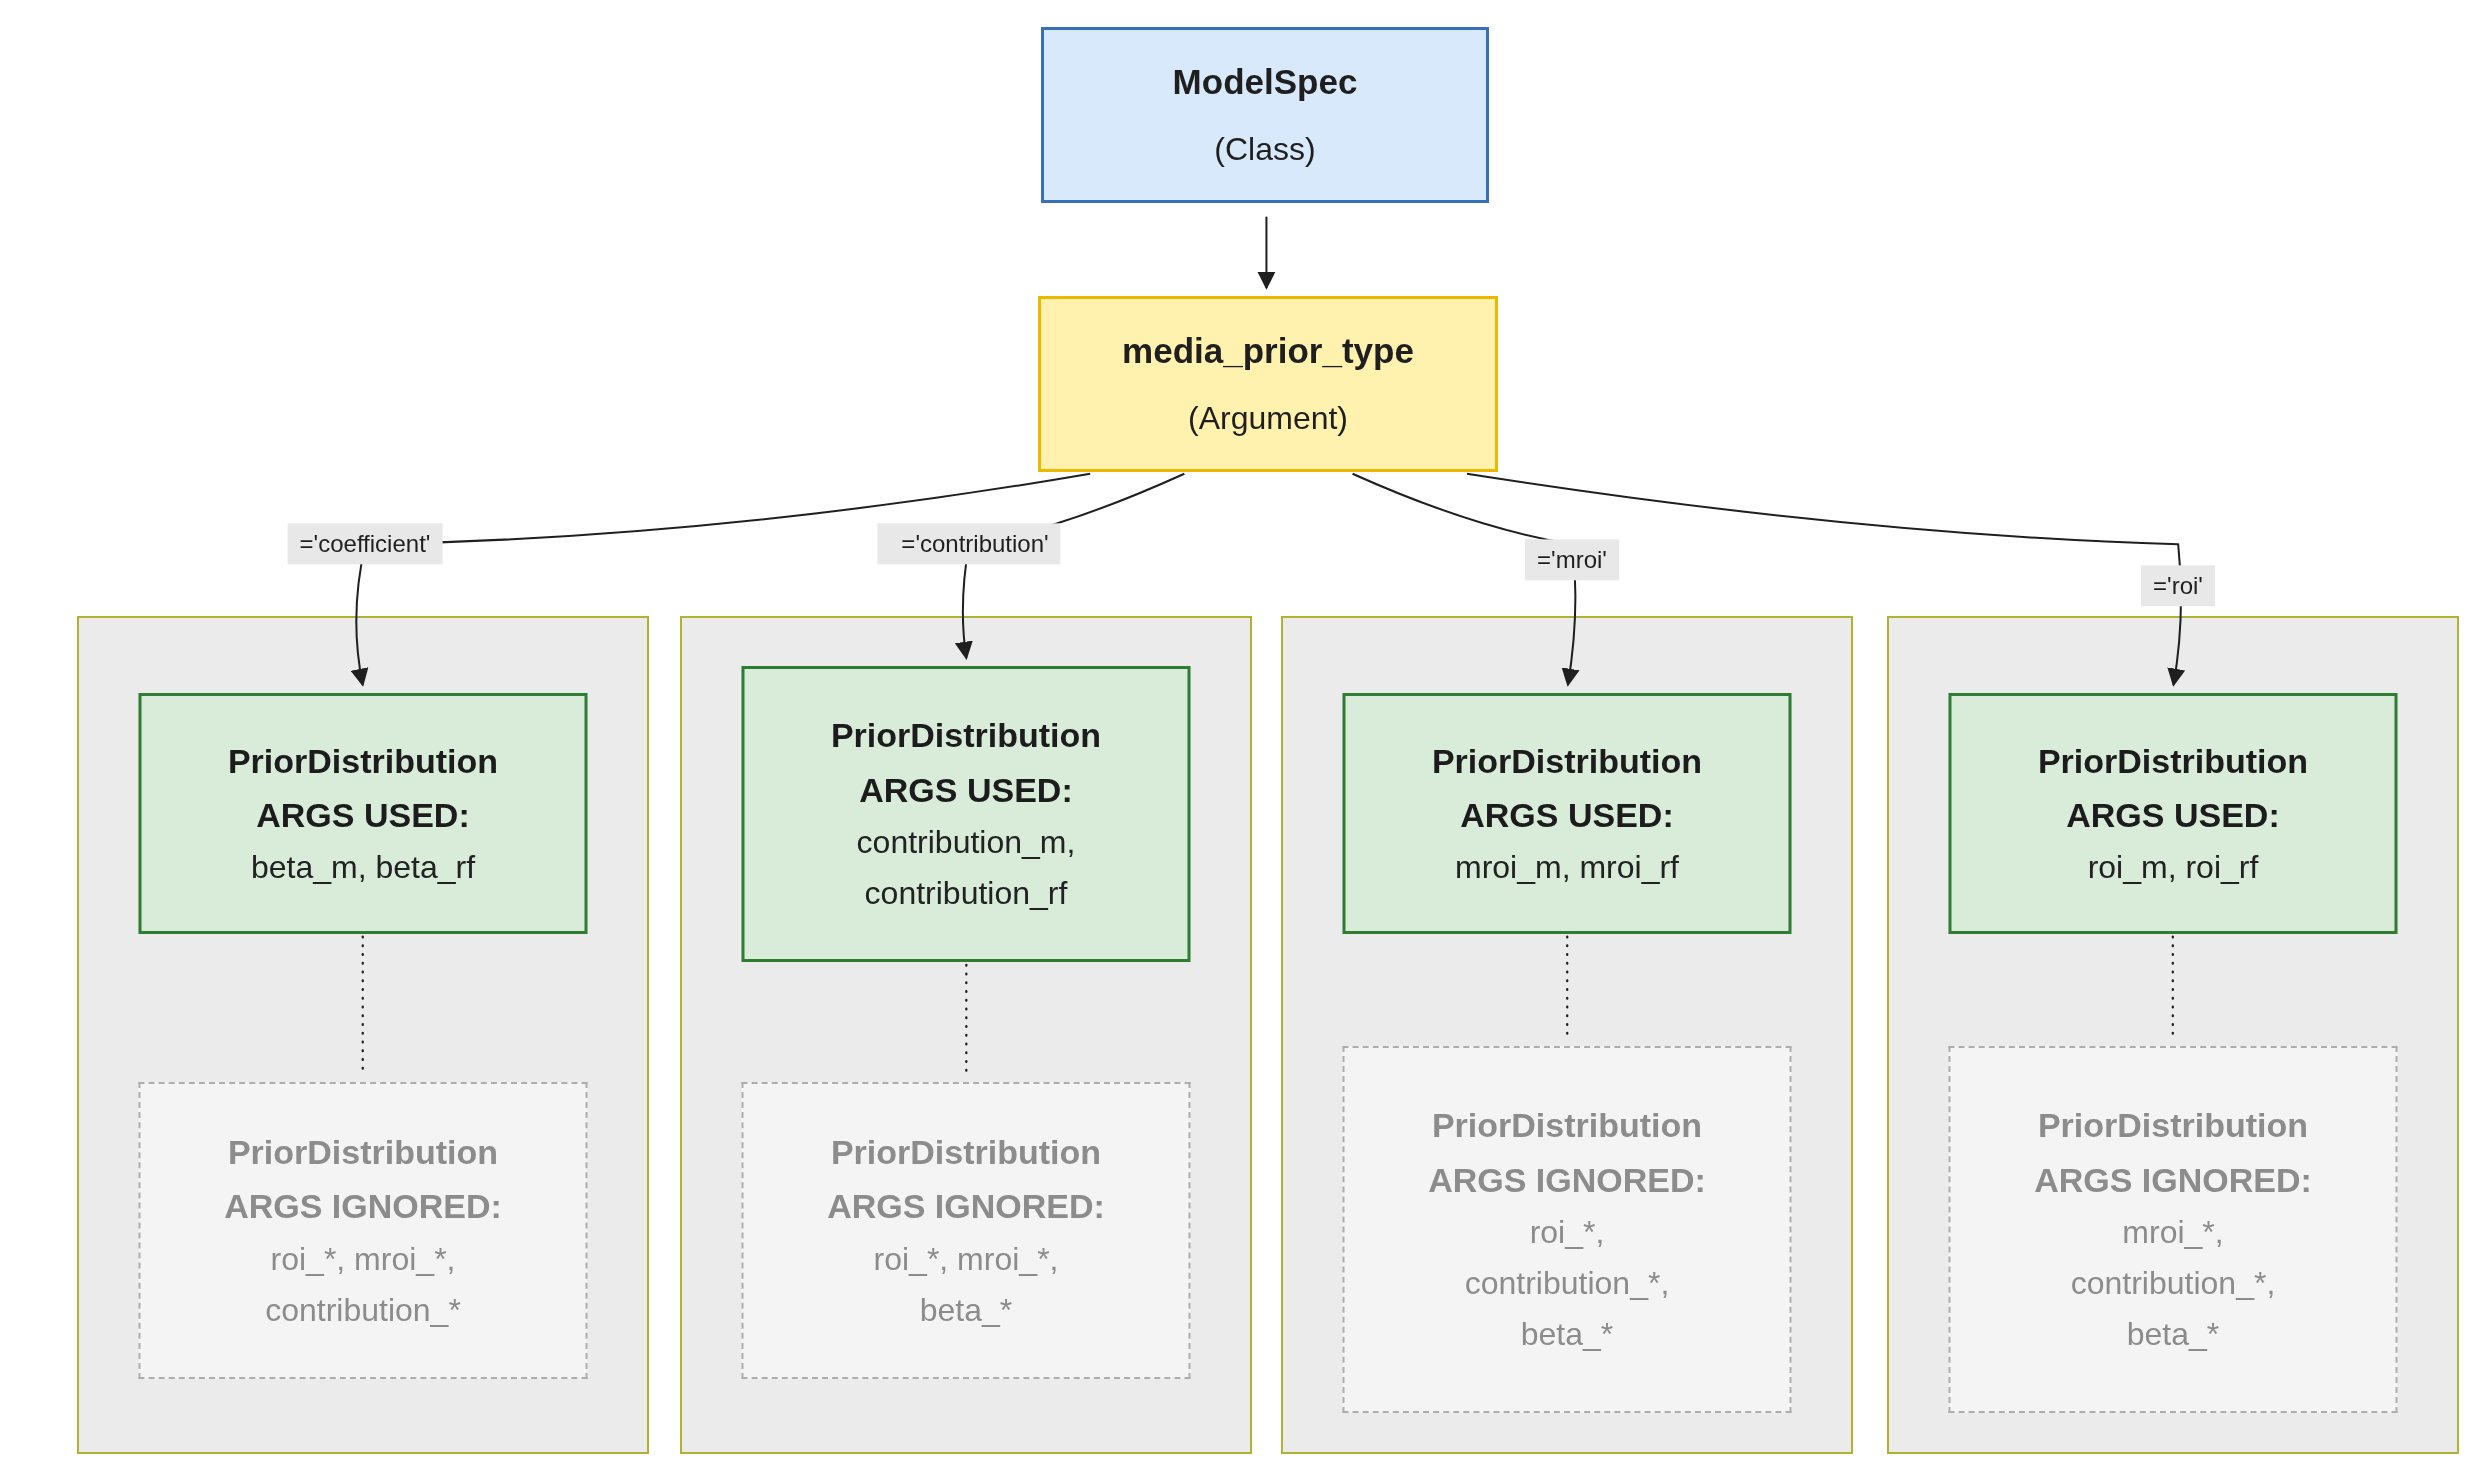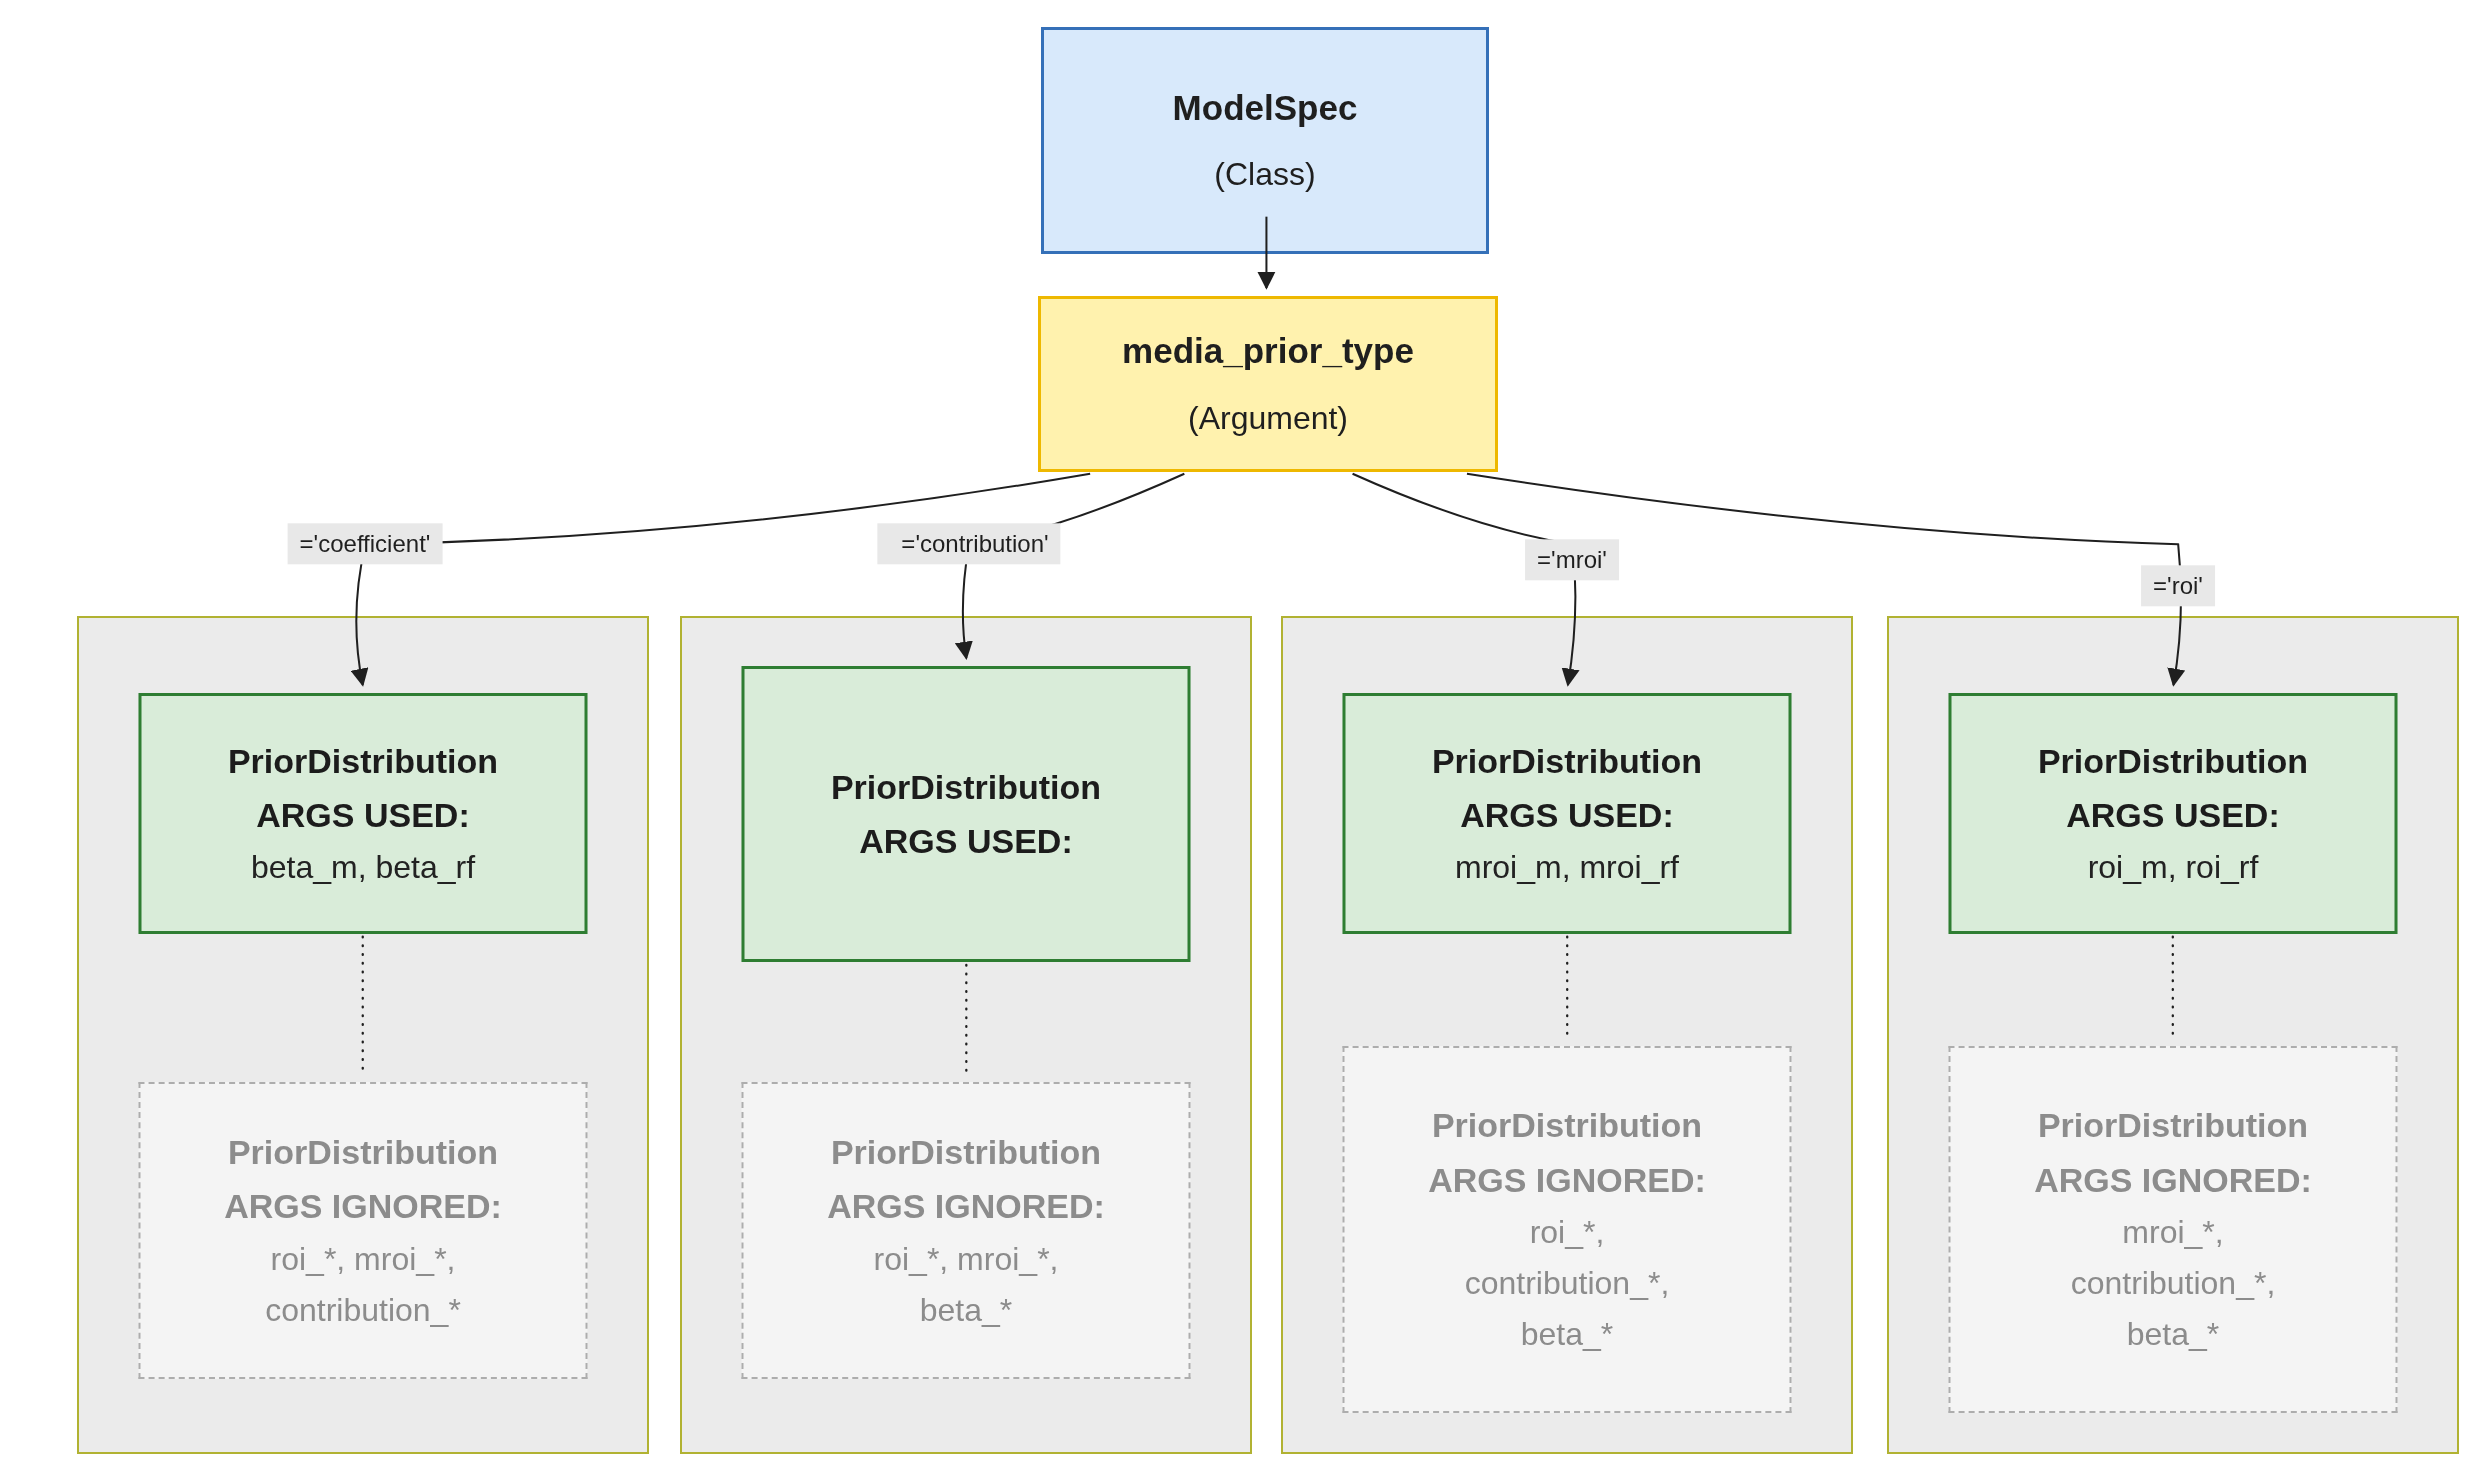--- a/index.html
+++ b/index.html
@@ -14,21 +14,21 @@
 
   .node {
     position:absolute;
     display:flex; flex-direction:column; justify-content:center; align-items:center;
     text-align:center; z-index:2;
   }
   .node .title { font-weight:bold; font-size:35px; line-height:1.3; }
   .node .sub   { font-size:32px; line-height:1.3; margin-top:24px; }
 
   #root-node {
-    left:1041px; top:27px; width:448px; height:227px;
+    left:1041px; top:27px; width:448px; height:176px;
     background:var(--class-fill,#d8e9fb);
     border:3.4px solid var(--class-border,#3570b8);
   }
   #arg-node {
     left:1038px; top:296px; width:460px; height:176px;
     background:var(--arg-fill,#fff2ae);
     border:3.4px solid var(--arg-border,#eeb800);
     justify-content:center;
   }
 
@@ -138,20 +138,22 @@
       <div class="t">ARGS IGNORED:</div>
       <div class="a">roi_*, mroi_*,
 contribution_*</div>
     </div>
   </div>
 
   <div class="cluster" id="cluster-1">
     <div class="used-box">
       <div class="t">PriorDistribution</div>
       <div class="t">ARGS USED:</div>
+      <div class="a">contribution_m,
+contribution_rf</div>
     </div>
     <div class="ignored-box">
       <div class="t">PriorDistribution</div>
       <div class="t">ARGS IGNORED:</div>
       <div class="a">roi_*, mroi_*,
 beta_*</div>
     </div>
   </div>
 
   <div class="cluster" id="cluster-2">

